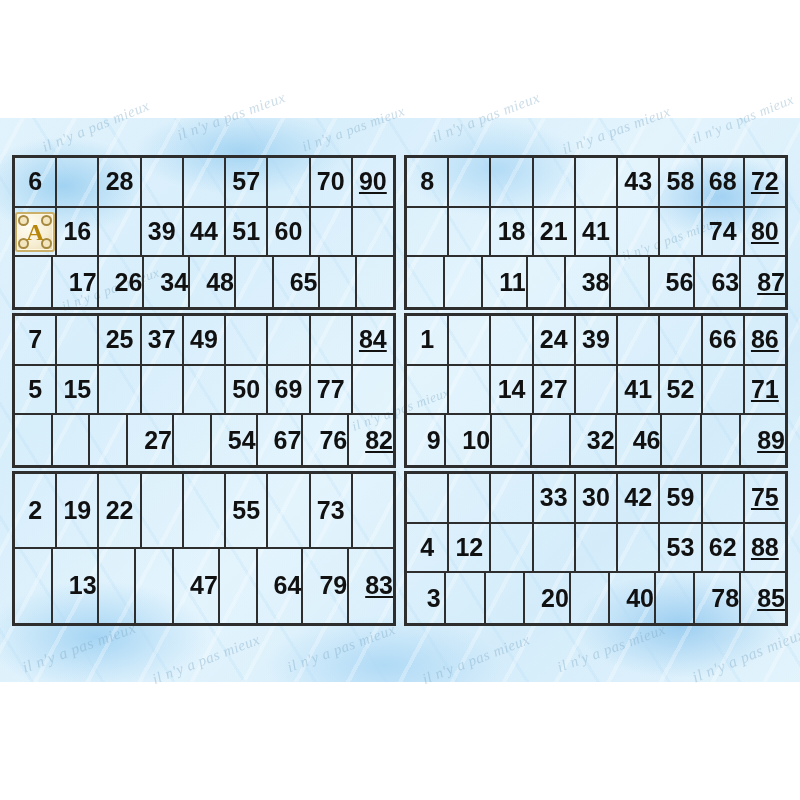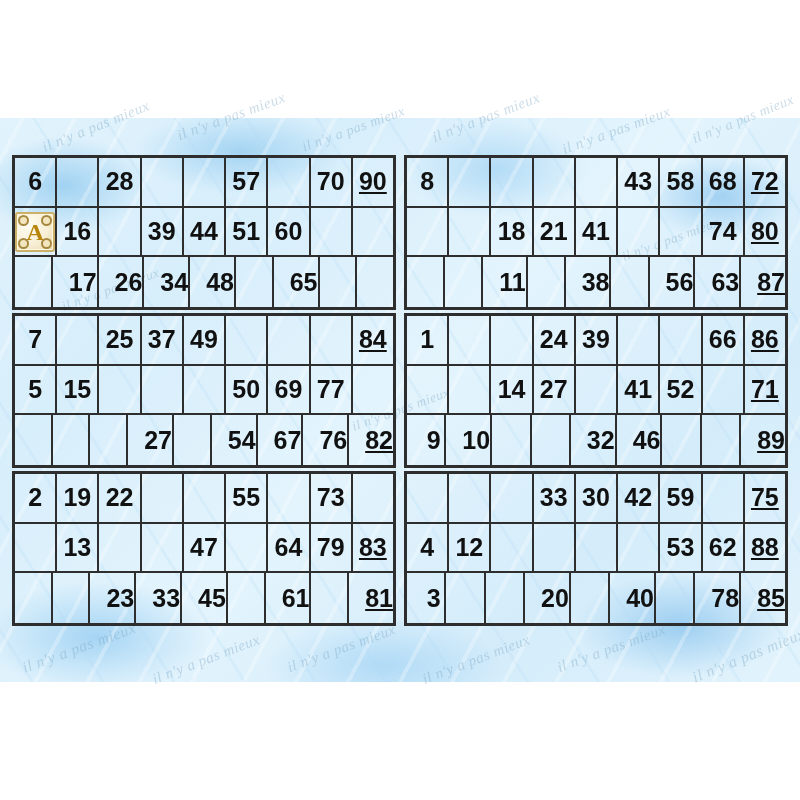--- a/index.html
+++ b/index.html
@@ -349,31 +349,20 @@
             <div class="cell empty"></div>
             <div class="cell">13</div>
             <div class="cell empty"></div>
             <div class="cell empty"></div>
             <div class="cell">47</div>
             <div class="cell empty"></div>
             <div class="cell">64</div>
             <div class="cell">79</div>
             <div class="cell">83</div>
           </div>
-          <div class="grid-row">
-            <div class="cell empty"></div>
-            <div class="cell empty"></div>
-            <div class="cell">23</div>
-            <div class="cell">33</div>
-            <div class="cell">45</div>
-            <div class="cell empty"></div>
-            <div class="cell">61</div>
-            <div class="cell empty"></div>
-            <div class="cell">81</div>
-          </div>
         </div>
         <div class="card">
           <div class="grid-row">
             <div class="cell empty"></div>
             <div class="cell empty"></div>
             <div class="cell empty"></div>
             <div class="cell">33</div>
             <div class="cell">30</div>
             <div class="cell">42</div>
             <div class="cell">59</div>

